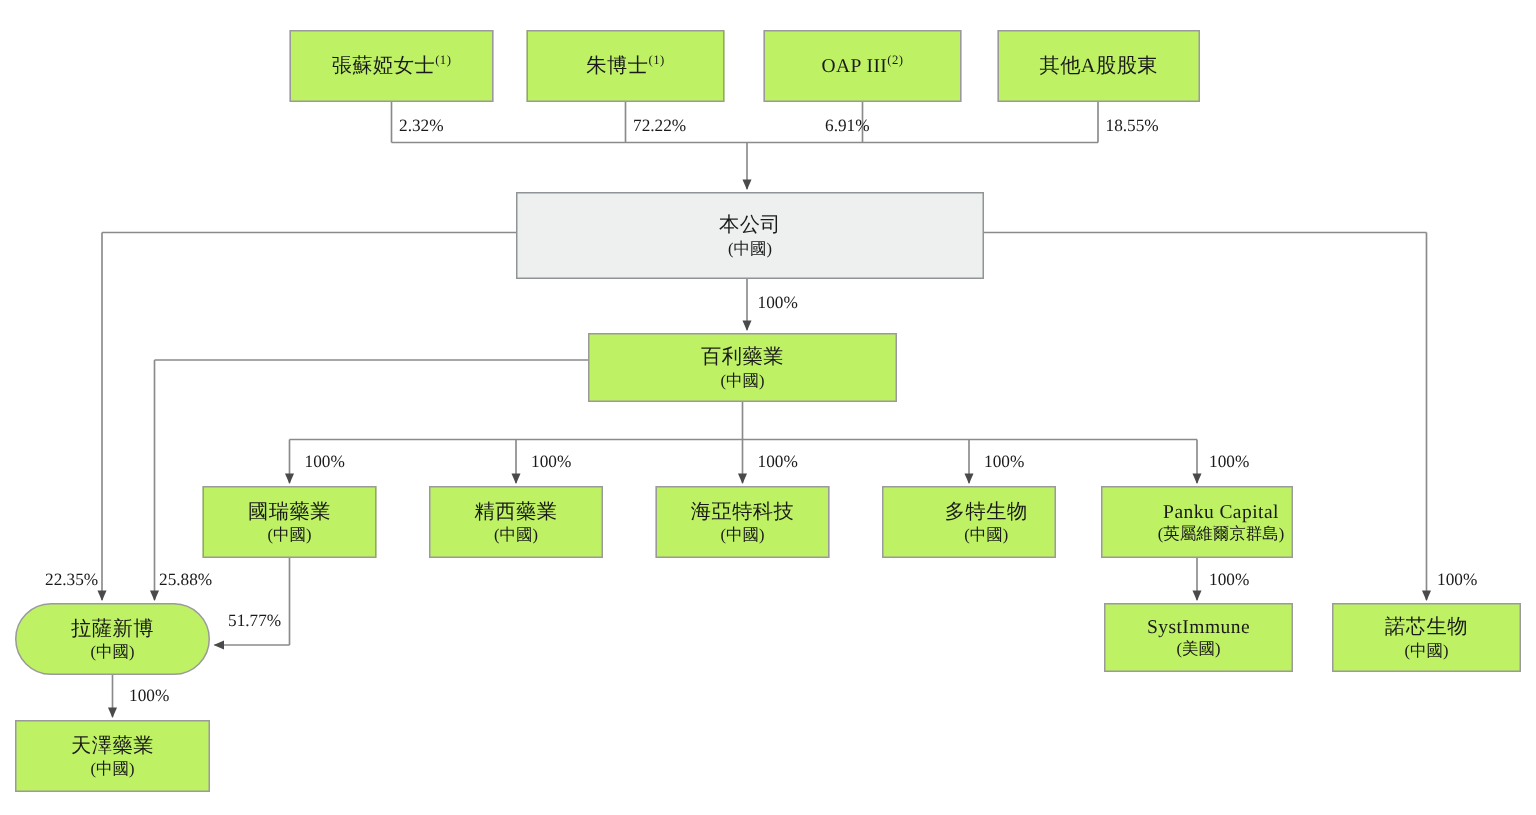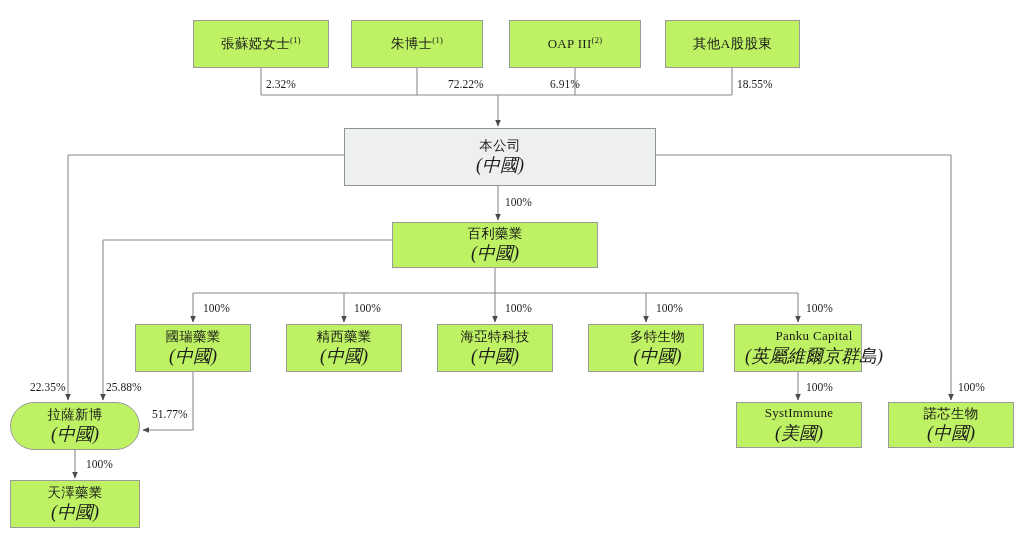--- a/index.html
+++ b/index.html
@@ -12,21 +12,21 @@
   #chart-canvas{position:absolute;left:0;top:0;width:1024px;height:543px;}
   svg.lines{position:absolute;left:0;top:0;width:1024px;height:543px;pointer-events:none;}
 
   .node{
     position:absolute;box-sizing:border-box;
     border:1px solid #9a9a9a;background:#bef264;
     display:flex;flex-direction:column;align-items:center;justify-content:center;
     line-height:1.28;text-align:center;
   }
   .node .nm{font-size:13.5px;letter-spacing:.3px;white-space:nowrap;}
-  .node .loc{font-size:18px;font-style:italic;white-space:nowrap;}
+  .node .loc{font-size:11px;white-space:nowrap;}
   .node.highlight{background:#eef0f0;border-color:#8f9496;}
   .node.single .nm{font-size:13.5px;}
   .node .nm sup{font-size:8.5px;vertical-align:super;line-height:0;}
   .node.latin .nm{font-family:"Liberation Serif","DejaVu Serif",serif;font-size:13px;}
 
   .edge-label{
     position:absolute;font-size:11.5px;white-space:nowrap;
     font-family:"Liberation Serif","DejaVu Serif",serif;color:#1a1a1a;
   }
 </style>
@@ -136,21 +136,21 @@
   <div class="node" id="n-lasaxinbo" style="left: 10px; top: 402px; width: 130px; height: 48px; border-radius: 24px;">
     <span class="nm">拉薩新博</span>
     <span class="loc">(中國)</span>
   </div>
   <div class="node" id="n-tianze" style="left: 10px; top: 480px; width: 130px; height: 48px;">
     <span class="nm">天澤藥業</span>
     <span class="loc">(中國)</span>
   </div>
 
   <div class="edge-label" id="l-e-zhang" style="left: 266px; top: 78px;">2.32%</div>
-  <div class="edge-label" id="l-e-zhu" style="left: 422px; top: 78px; margin-left: 26px;">72.22%</div>
+  <div class="edge-label" id="l-e-zhu" style="left: 422px; top: 78px;">72.22%</div>
   <div class="edge-label" id="l-e-oap" style="left: 550px; top: 78px; text-align: right;">6.91%</div>
   <div class="edge-label" id="l-e-othera" style="left: 737px; top: 78px;">18.55%</div>
   <div class="edge-label" id="l-e-baili" style="left: 505px; top: 196px;">100%</div>
   <div class="edge-label" id="l-e-guorui" style="left: 203px; top: 302px;">100%</div>
   <div class="edge-label" id="l-e-jingxi" style="left: 354px; top: 302px;">100%</div>
   <div class="edge-label" id="l-e-haiyate" style="left: 505px; top: 302px;">100%</div>
   <div class="edge-label" id="l-e-duote" style="left: 656px; top: 302px;">100%</div>
   <div class="edge-label" id="l-e-panku" style="left: 806px; top: 302px;">100%</div>
   <div class="edge-label" id="l-e-systimm" style="left: 806px; top: 381px;">100%</div>
   <div class="edge-label" id="l-e-nuoxin" style="left: 958px; top: 381px;">100%</div>

